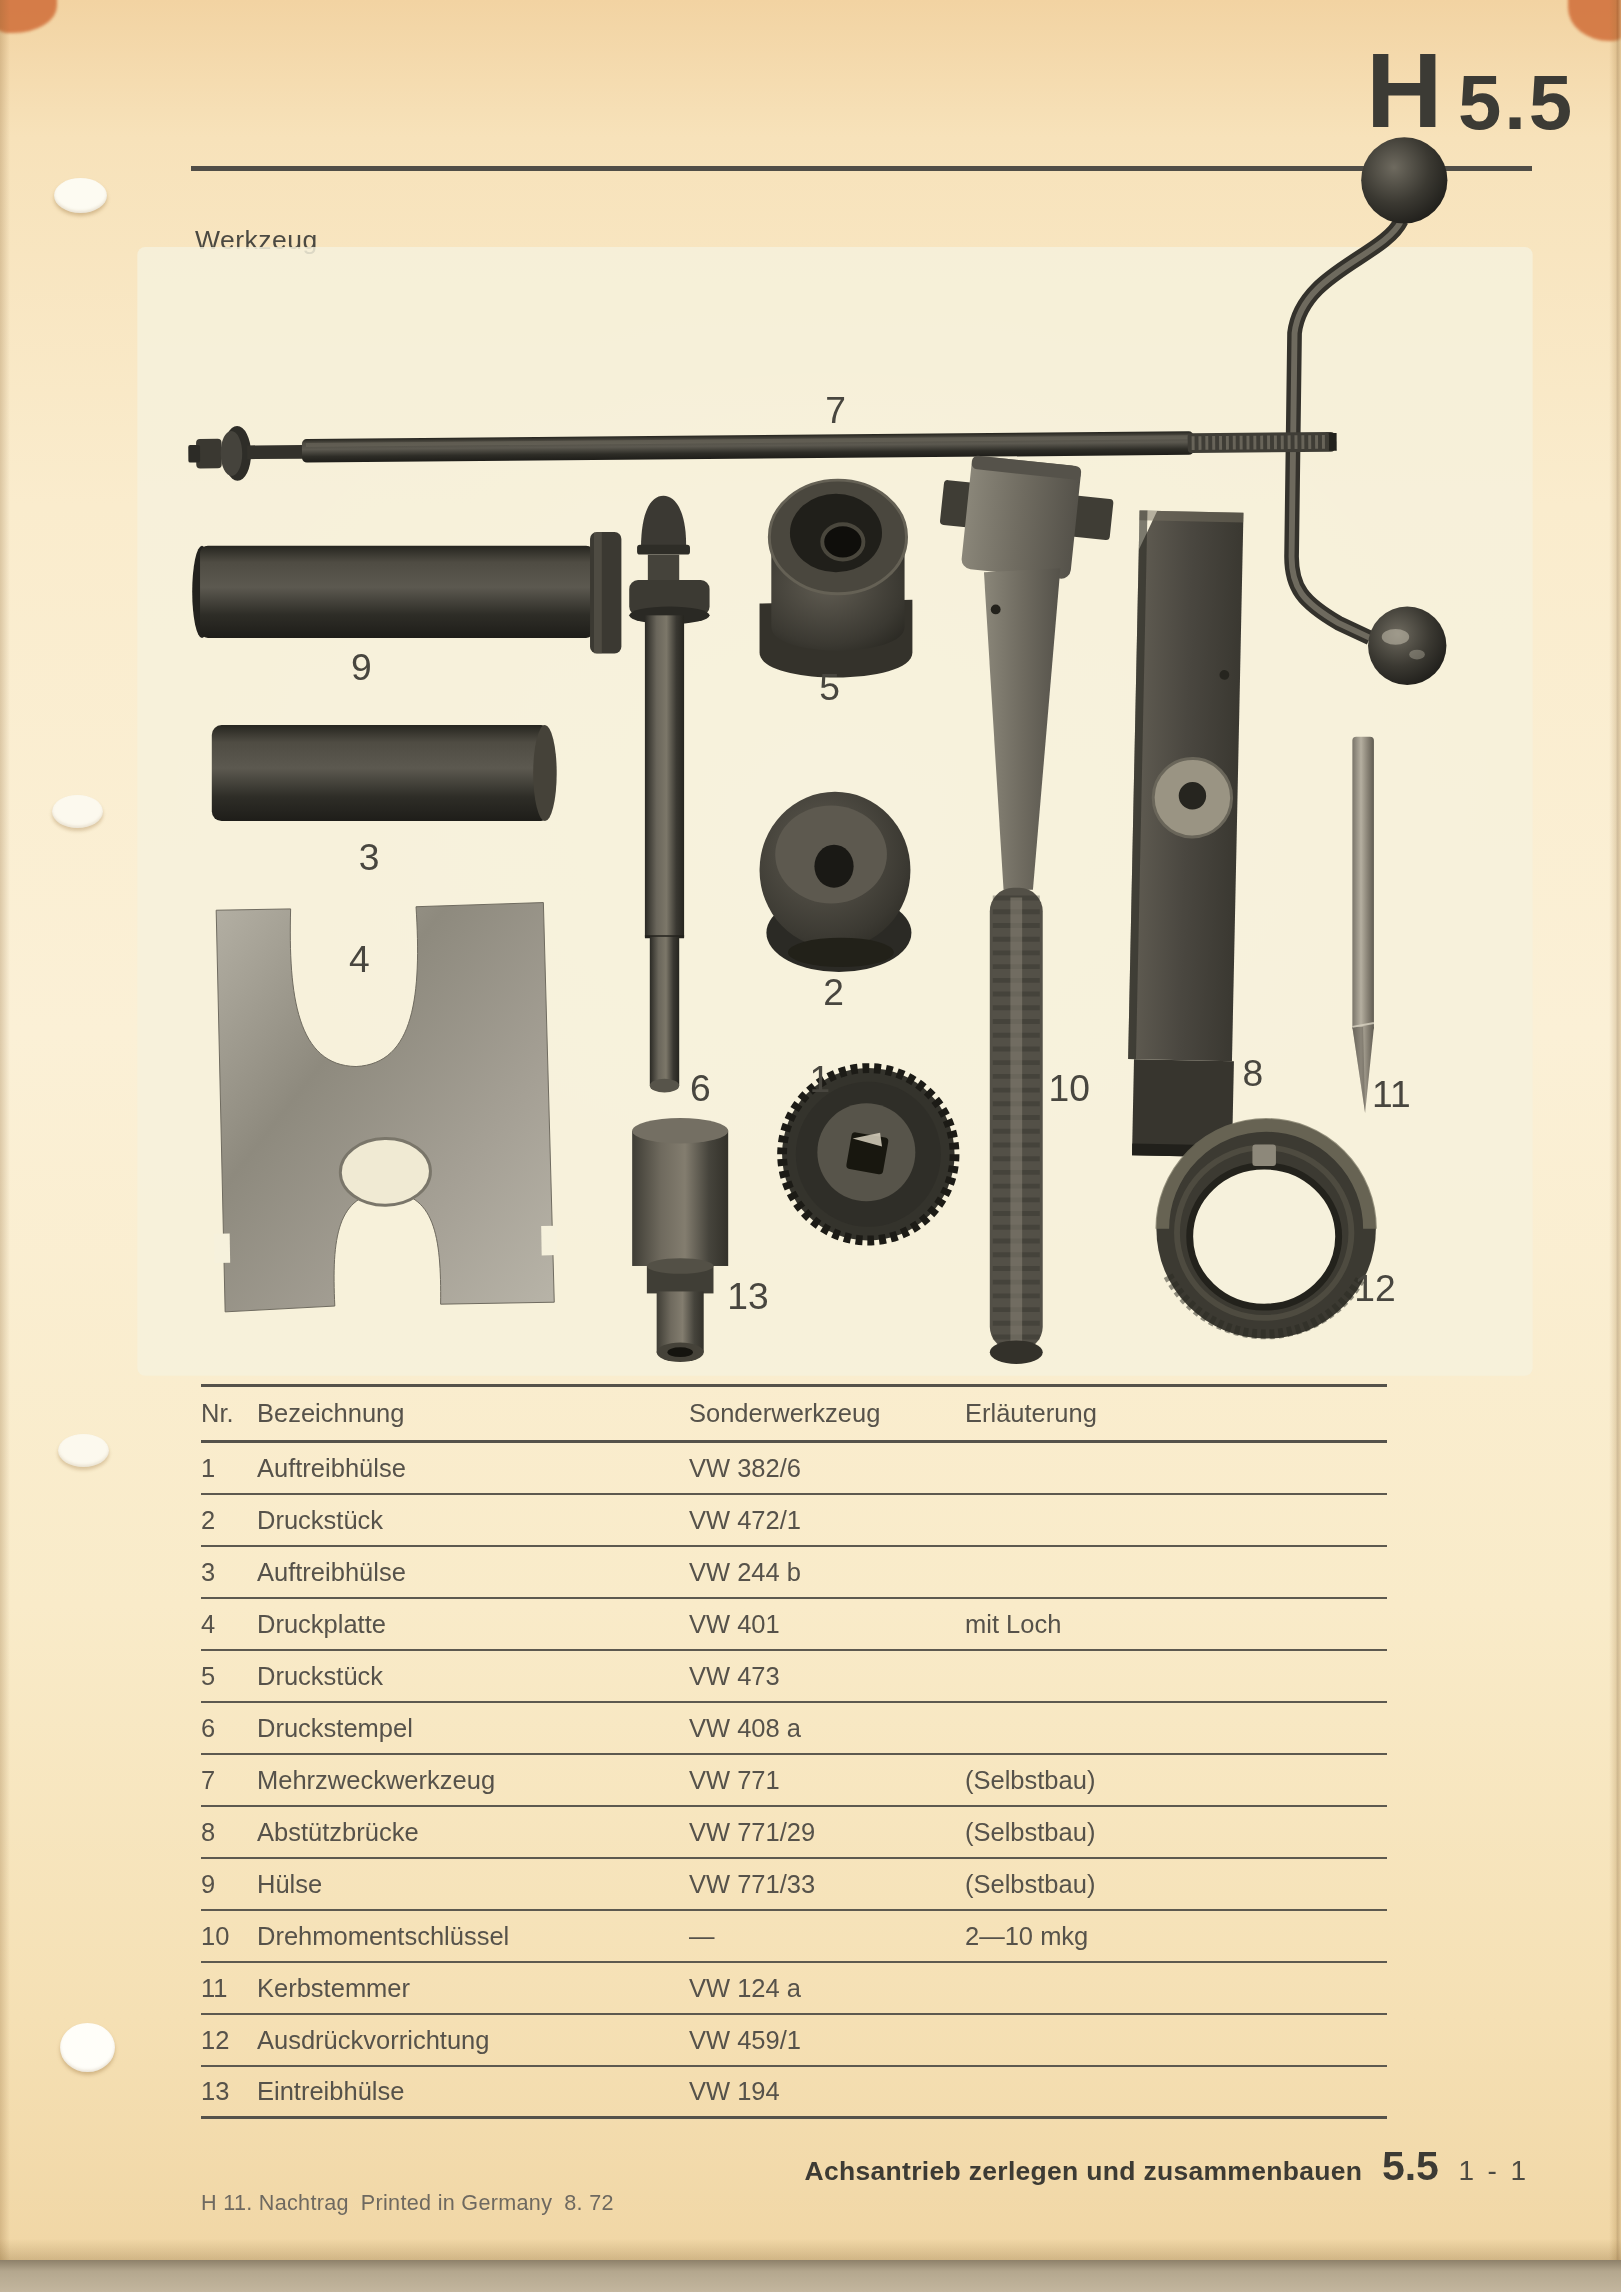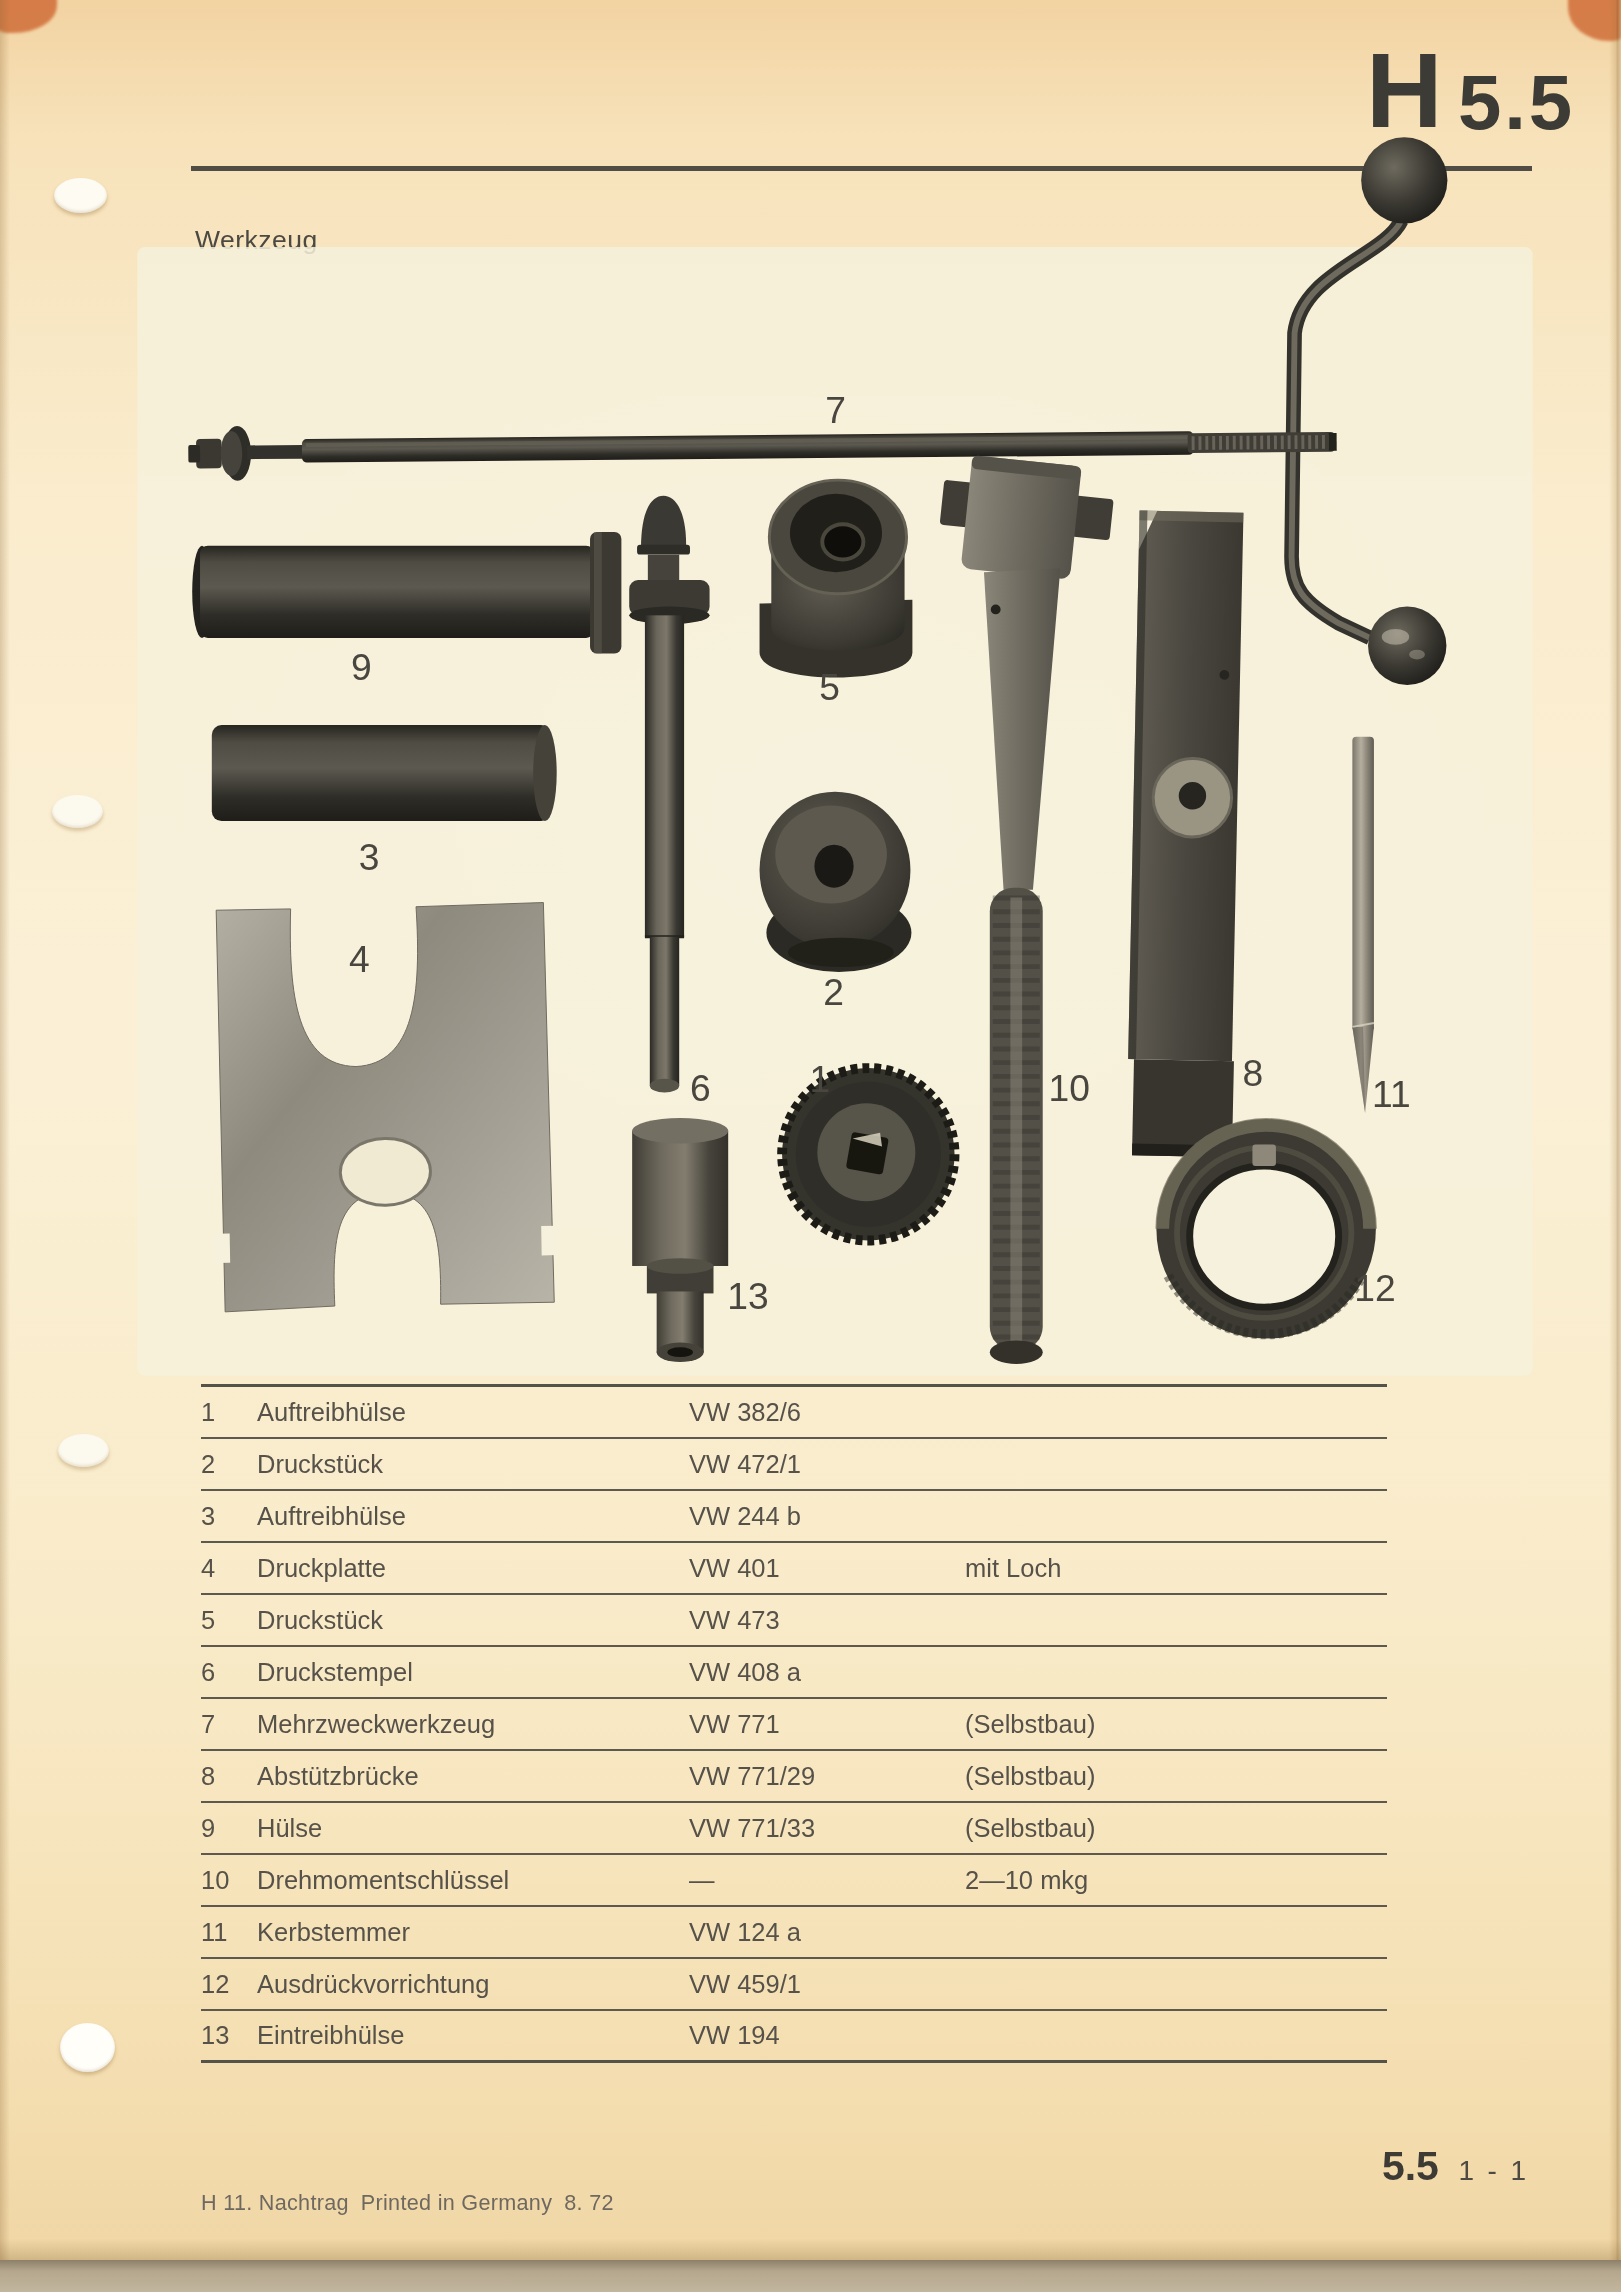--- a/index.html
+++ b/index.html
@@ -280,20 +280,26 @@
     <text class="callout" x="842" y="432">7</text>
     <text class="callout" x="1268" y="1108">8</text>
     <text class="callout" x="358" y="694">9</text>
     <text class="callout" x="1070" y="1124">10</text>
     <text class="callout" x="1400" y="1130">11</text>
     <text class="callout" x="1382" y="1328">12</text>
     <text class="callout" x="742" y="1336">13</text>
   </svg>
 
   <div class="tools-table">
+    <div class="thead">
+      <div class="cell c-nr">Nr.</div>
+      <div class="cell c-bez">Bezeichnung</div>
+      <div class="cell c-sw">Sonderwerkzeug</div>
+      <div class="cell c-erl">Erläuterung</div>
+    </div>
     <div>
         <div class="trow">
           <div class="cell c-nr">1</div>
           <div class="cell c-bez">Auftreibhülse</div>
           <div class="cell c-sw">VW 382/6</div>
           <div class="cell c-erl"></div>
         </div>
         <div class="trow">
           <div class="cell c-nr">2</div>
           <div class="cell c-bez">Druckstück</div>
@@ -368,18 +374,19 @@
         </div>
       </div>
   </div>
 
   <div class="footer-left">
     <span>H 11. Nachtrag</span>
     <span>Printed in Germany</span>
     <span>8. 72</span>
   </div>
   <div class="footer-right">
+    <span class="fr-text">Achsantrieb zerlegen und zusammenbauen</span>
     <span class="fr-code">5.5</span>
     <span class="fr-page">1 - 1</span>
   </div>
 
 </div>
 
 
 </body></html>

